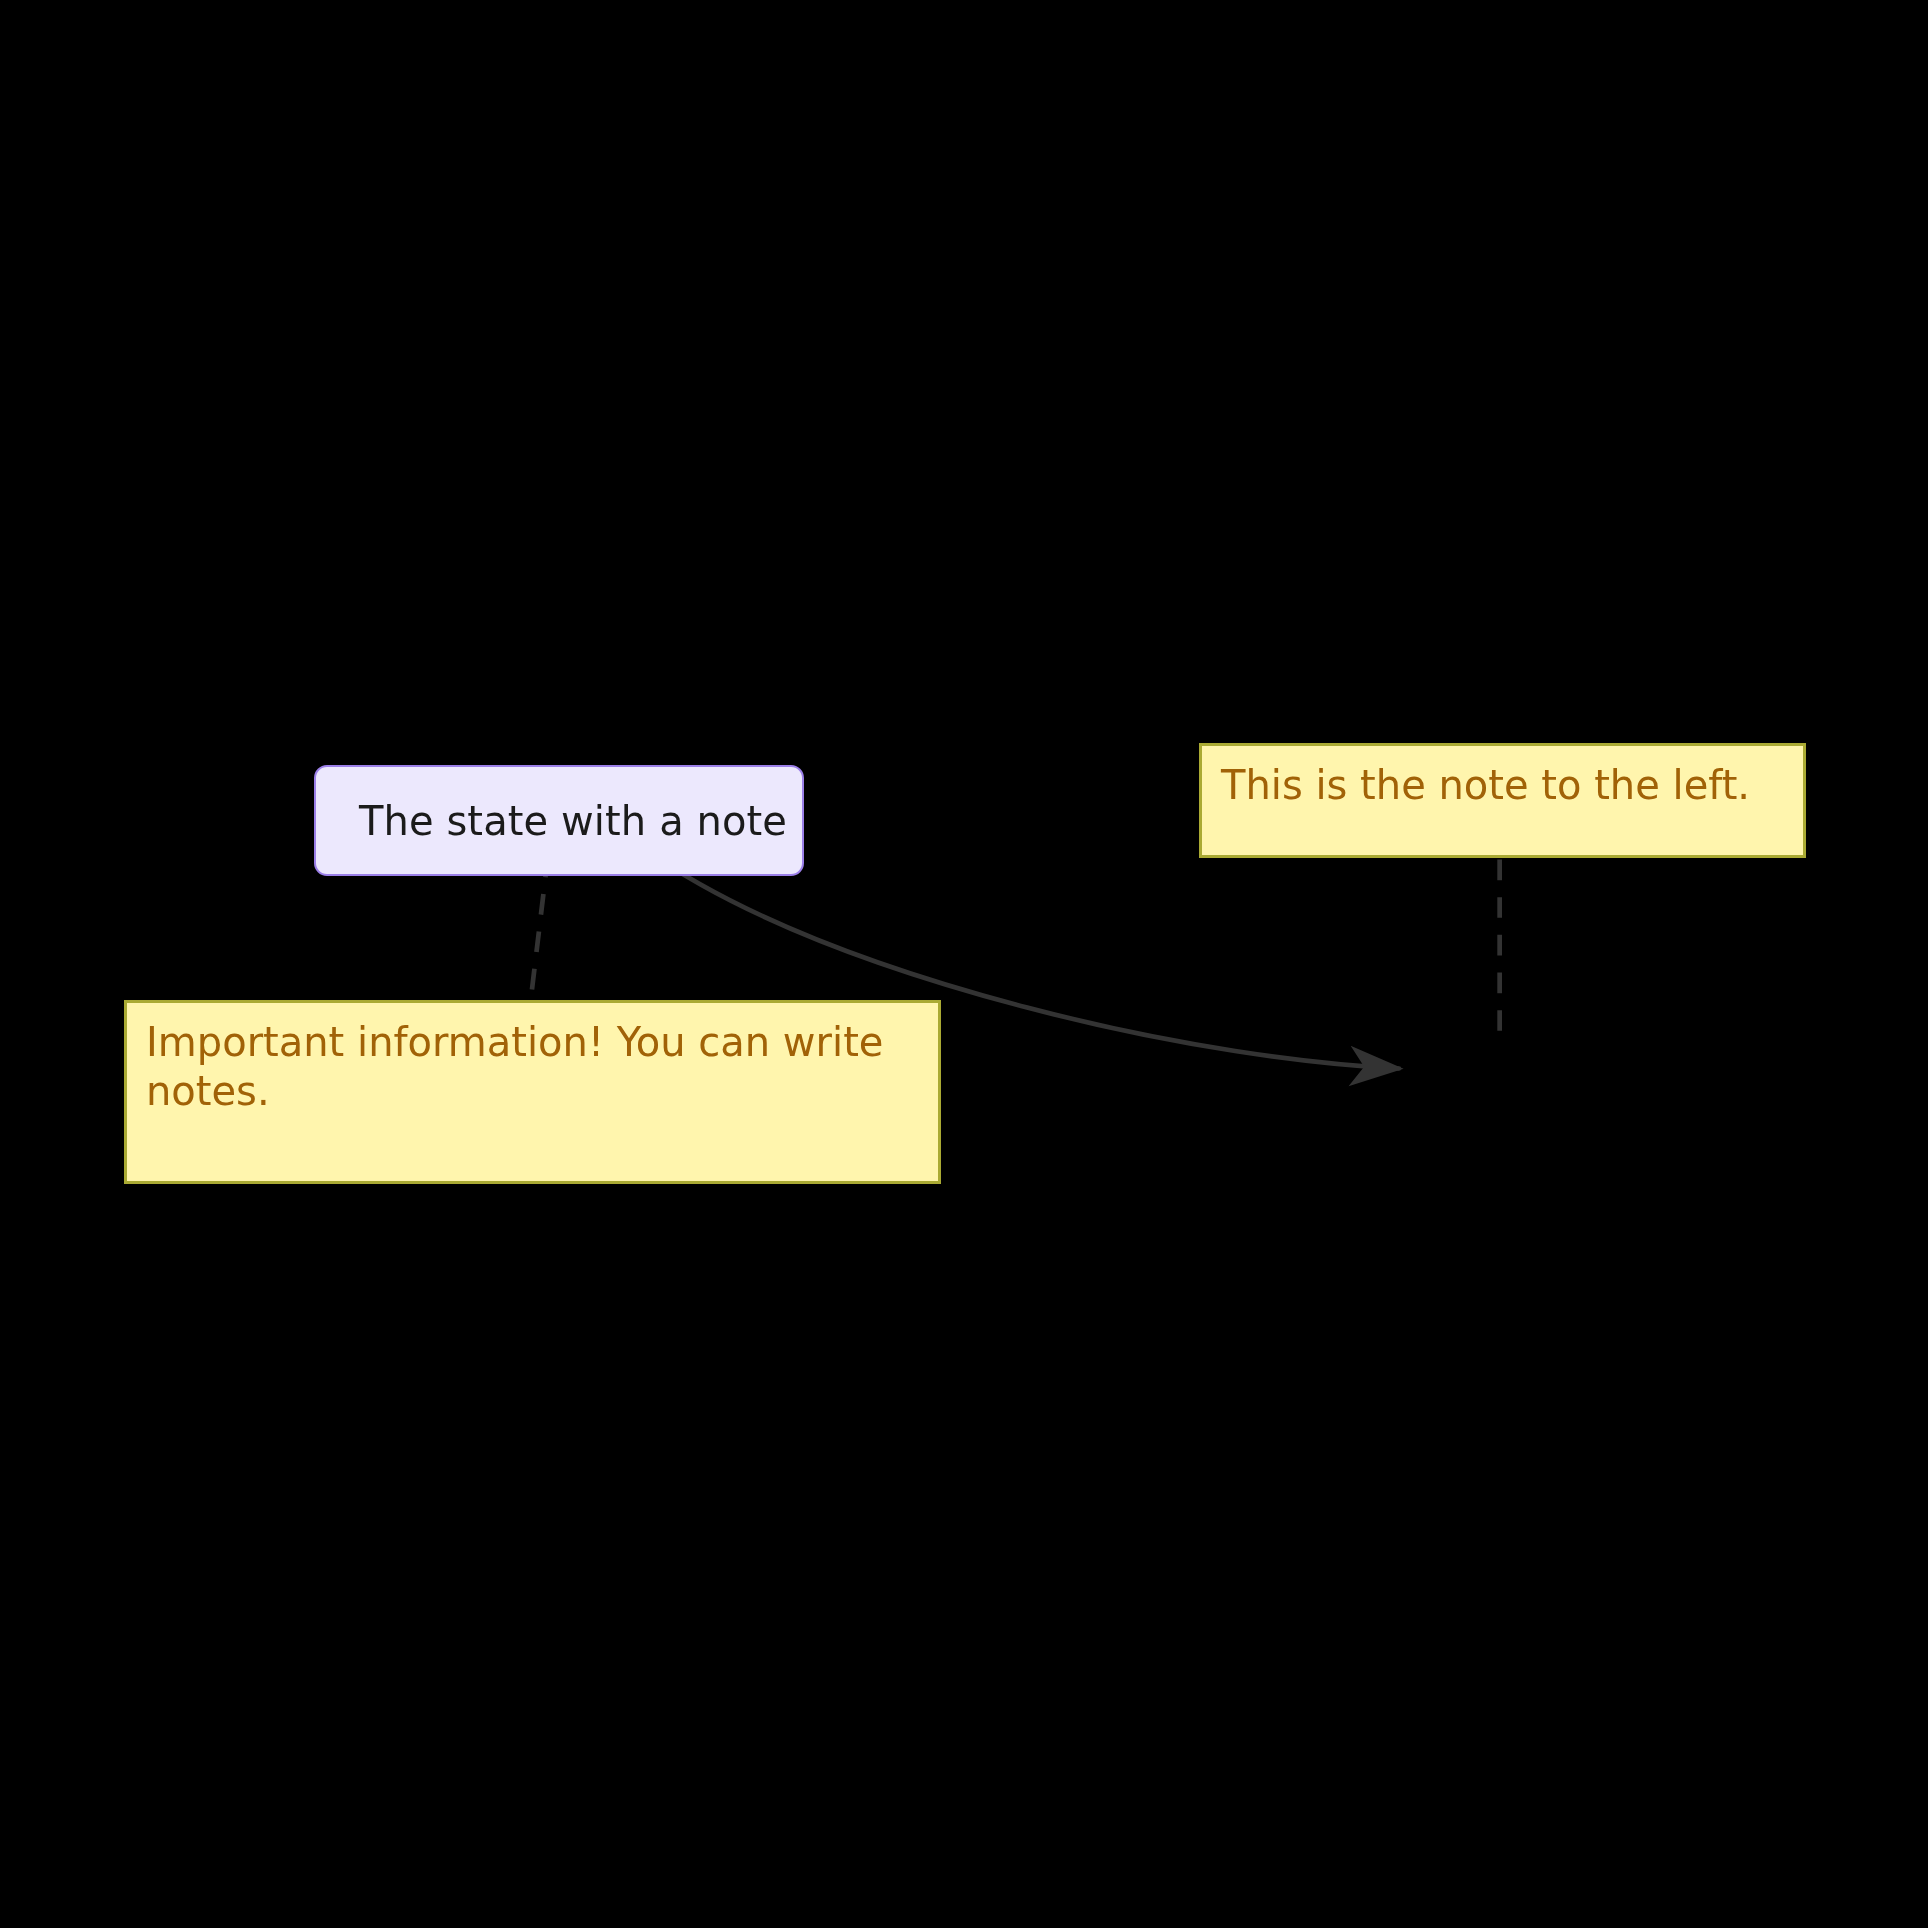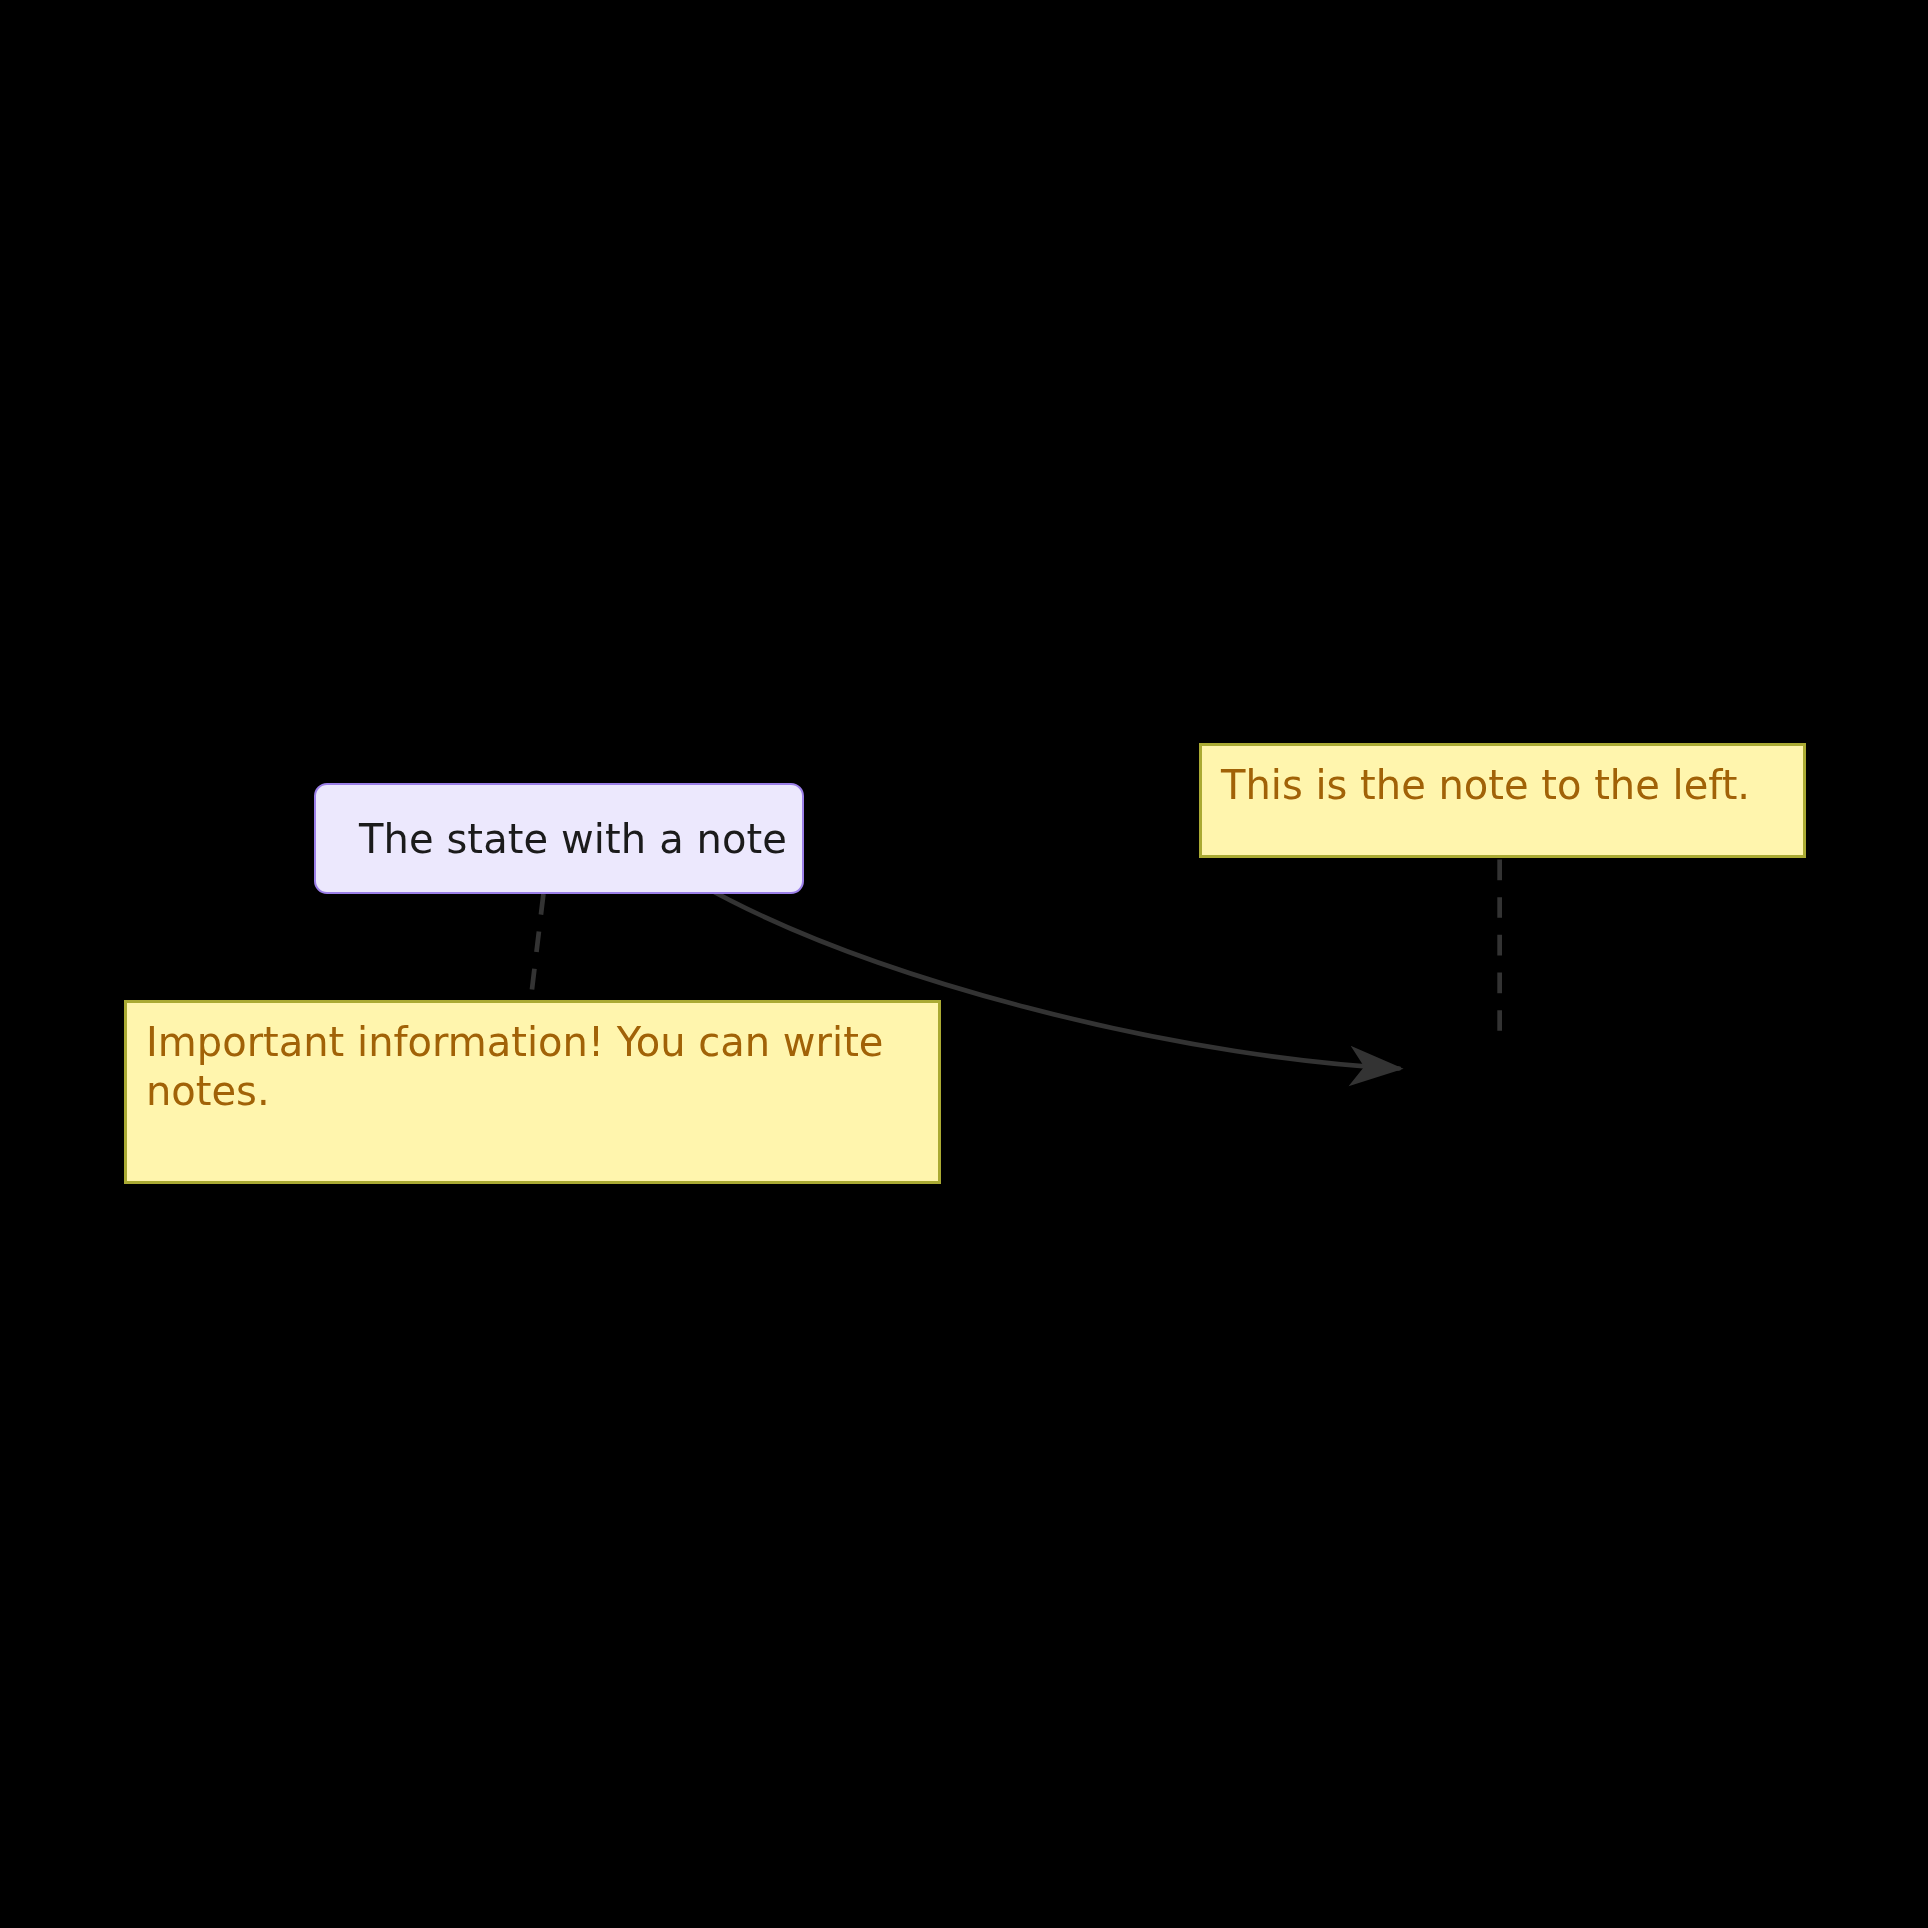--- a/index.html
+++ b/index.html
@@ -71,21 +71,21 @@
     font-size: 40px;
     line-height: 1.22;
     text-align: left;
     padding: 15px 19px 0 19px;
     display: block;
   }
 
   
   #node-state-with-note {
     left: 314px;
-    top: 783px;
+    top: 765px;
     width: 490px;
     height: 111px;
     padding-left: 28px;
   }
   #node-state2 {
     left: 1414px;
     top: 1035px;
     width: 178px;
     height: 114px;
   }

